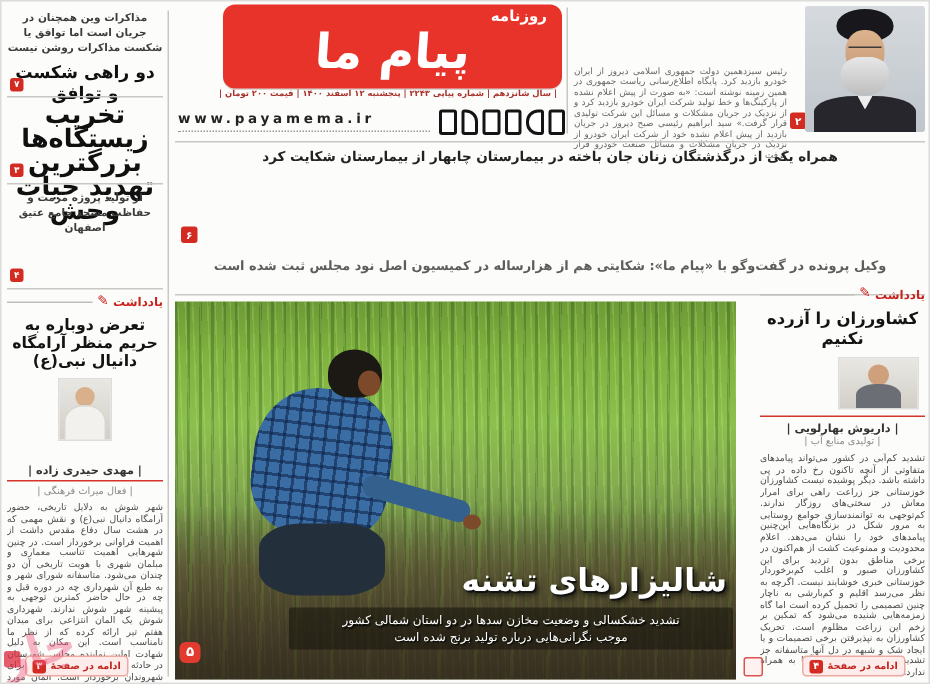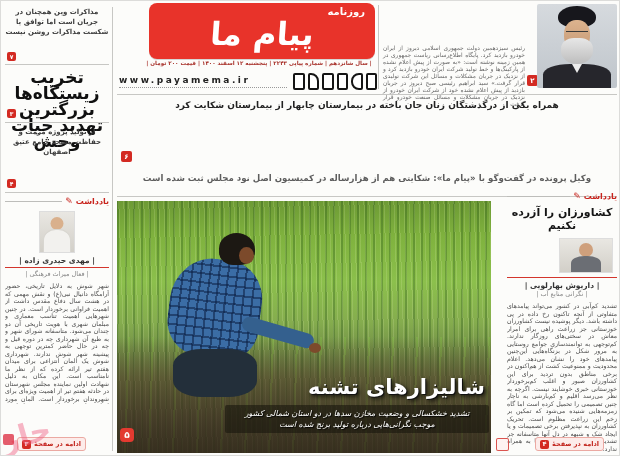--- a/index.html
+++ b/index.html
@@ -71,22 +71,22 @@
            border-radius:46% 40% 32% 36%;transform:rotate(7deg);}
   .f-arm{position:absolute;left:98px;top:98px;width:74px;height:15px;background:#34608e;
          border-radius:8px;transform:rotate(16deg);}
   .f-hand{position:absolute;left:166px;top:116px;width:12px;height:10px;background:#7c4a2b;
           border-radius:50%;}
   .f-legs{position:absolute;left:30px;top:122px;width:84px;height:48px;background:#232f3a;
           border-radius:34%;}
   .cap-title{position:absolute;right:6px;bottom:54px;color:#fff;font-size:21px;font-weight:900;
              text-shadow:1px 1px 0 #111,2px 2px 4px rgba(0,0,0,.9);}
   .cap-band{position:absolute;right:2px;bottom:20px;width:248px;background:rgba(22,20,12,.58);
-            color:#fff;font-size:8px;line-height:11px;padding:3px 8px;text-align:center;
-            border-radius:2px;text-shadow:1px 1px 1px #000;font-style:italic;}
+            color:#fff;font-size:8px;line-height:11px;padding:3px 24px;text-align:center;
+            border-radius:2px;text-shadow:1px 1px 1px #000;}
   .photo-badge{position:absolute;left:3px;bottom:11px;width:14px;height:14px;background:#e33a30;
                color:#fff;font-size:9px;font-weight:bold;display:flex;align-items:center;
                justify-content:center;border-radius:4px;}
   
   .note-head{display:flex;align-items:center;gap:3px;}
   .note-head .lbl{color:#c8231c;font-size:8px;font-weight:bold;white-space:nowrap;}
   .note-head .pen{color:#c8231c;font-size:9px;}
   .note-head .ln{flex:1;height:1px;background:#bdbdba;}
   .note-title{font-weight:900;color:#141414;}
   .a-photo{position:relative;background:linear-gradient(180deg,#e9e7e2,#d2cfc8);overflow:hidden;
@@ -178,32 +178,33 @@
       <span class="pen">✎</span>
       <span class="ln"></span>
     </div>
     <div class="note-title center" style="margin-top:5px;font-size:11px;">کشاورزان را آزرده نکنیم</div>
     <div class="a-photo" style="width:52px;height:33px;margin:6px 4px 0 auto;">
       <div class="a-head" style="top:4px;width:14px;height:14px;background:#cfa07c;"></div>
       <div class="a-shoulders" style="top:17px;width:30px;height:16px;background:#6b6e74;"></div>
     </div>
     <div class="redline" style="margin-top:4px;"></div>
     <div class="byline" style="margin-top:3px;">| داریوش بهارلویی |</div>
-    <div class="role">| نگرانی منابع آب |</div>
+    <div class="role">| تولیدی منابع آب |</div>
     <div class="note-body just" style="margin-top:4px;height:150px;overflow:hidden;">تشدید کم‌آبی در کشور می‌تواند پیامدهای متفاوتی از آنچه تاکنون رخ داده در پی داشته باشد. دیگر پوشیده نیست کشاورزان خوزستانی جز زراعت راهی برای امرار معاش در سختی‌های روزگار ندارند. کم‌توجهی به توانمندسازی جوامع روستایی به مرور شکل در بزنگاه‌هایی این‌چنین پیامدهای خود را نشان می‌دهد. اعلام محدودیت و ممنوعیت کشت از هم‌اکنون در برخی مناطق بدون تردید برای این کشاورزان صبور و اغلب کم‌برخوردار خوزستانی خبری خوشایند نیست. اگرچه به نظر می‌رسد اقلیم و کم‌بارشی به ناچار چنین تصمیمی را تحمیل کرده است اما گاه زمزمه‌هایی شنیده می‌شود که تمکین بر زخم این زراعت مظلوم است. تحریک کشاورزان به نپذیرفتن برخی تصمیمات و یا ایجاد شک و شبهه در دل آنها متاسفانه جز تشدید ناراحتی چیزی برای آنها به همراه ندارد.</div>
     <div class="cont-pill" style="left:28px;bottom:2px;">
       <span>ادامه در صفحهٔ</span>
       <span class="sq">۴</span>
     </div>
   </div>
 
   <div class="vr" style="left:111px;top:6px;height:444px;"></div>
 
   <div class="abs" style="left:4px;top:6px;width:104px;">
     <div class="sb-kicker">مذاکرات وین همچنان در جریان است اما توافق یا شکست مذاکرات روشن نیست</div>
+    <div class="sb-h" style="font-size:11.5px;margin-top:4px;">دو راهی شکست و توافق</div>
   </div>
   <div class="pbadge" style="left:6px;top:51px;width:9px;height:9px;font-size:6px;">۷</div>
   <div class="hr" style="left:4px;top:63px;width:104px;"></div>
 
   <div class="abs" style="left:4px;top:68px;width:104px;">
     <div class="sb-h" style="font-size:17px;line-height:16px;">تخریب زیستگاه‌ها بزرگترین تهدید حیات وحش</div>
   </div>
   <div class="pbadge" style="left:6px;top:108px;width:9px;height:9px;font-size:6px;">۳</div>
   <div class="hr" style="left:4px;top:121px;width:104px;"></div>
 
@@ -212,25 +213,26 @@
   </div>
   <div class="pbadge" style="left:6px;top:178px;width:9px;height:9px;font-size:6px;">۴</div>
   <div class="hr" style="left:4px;top:191px;width:104px;"></div>
 
   <div class="abs" style="left:4px;top:195px;width:104px;height:257px;">
     <div class="note-head">
       <span class="lbl">یادداشت</span>
       <span class="pen">✎</span>
       <span class="ln"></span>
     </div>
+    <div class="note-title center" style="margin-top:5px;font-size:10.5px;">تعرض دوباره به حریم منظر آرامگاه دانیال نبی(ع)</div>
     <div class="a-photo" style="width:34px;height:40px;margin:5px auto 0;">
       <div class="a-head" style="top:5px;width:13px;height:13px;"></div>
       <div class="a-shoulders" style="top:17px;width:26px;height:23px;background:#f2f1ee;border:1px solid #d8d6d0;"></div>
     </div>
-    <div class="byline" style="margin-top:3px;">| مهدی حیدری زاده |</div>
+    <div class="byline" style="margin-top:15px;">| مهدی حیدری زاده |</div>
     <div class="redline" style="margin-top:2px;"></div>
     <div class="role" style="margin-top:2px;">| فعال میراث فرهنگی |</div>
     <div class="note-body just" style="margin-top:4px;height:122px;overflow:hidden;">شهر شوش به دلایل تاریخی، حضور آرامگاه دانیال نبی(ع) و نقش مهمی که در هشت سال دفاع مقدس داشت از اهمیت فراوانی برخوردار است. در چنین شهرهایی اهمیت تناسب معماری و مبلمان شهری با هویت تاریخی آن دو چندان می‌شود. متاسفانه شورای شهر و به طبع آن شهرداری چه در دوره قبل و چه در حال حاضر کمترین توجهی به پیشینه شهر شوش ندارند. شهرداری شوش یک المان انتزاعی برای میدان هفتم تیر ارائه کرده که از نظر ما نامناسب است. این مکان به دلیل شهادت اولین نماینده مجلس شهرستان در حادثه هفتم تیر از اهمیت ویژه‌ای برای شهروندان برخوردار است. المان مورد اشاره فارغ از شکل و فرم نامناسب ارتفاعش به بیش از شانزده متر می‌رسد. با اجرای این المان در آن فضای محدود عملا به حریم محوطه باستانی و آرامگاه دانیال نبی تعرض می‌شود.</div>
     <div class="cont-pill" style="left:12px;bottom:2px;">
       <span>ادامه در صفحهٔ</span>
       <span class="sq">۳</span>
     </div>
   </div>
 
   <div class="wm">جار</div>

